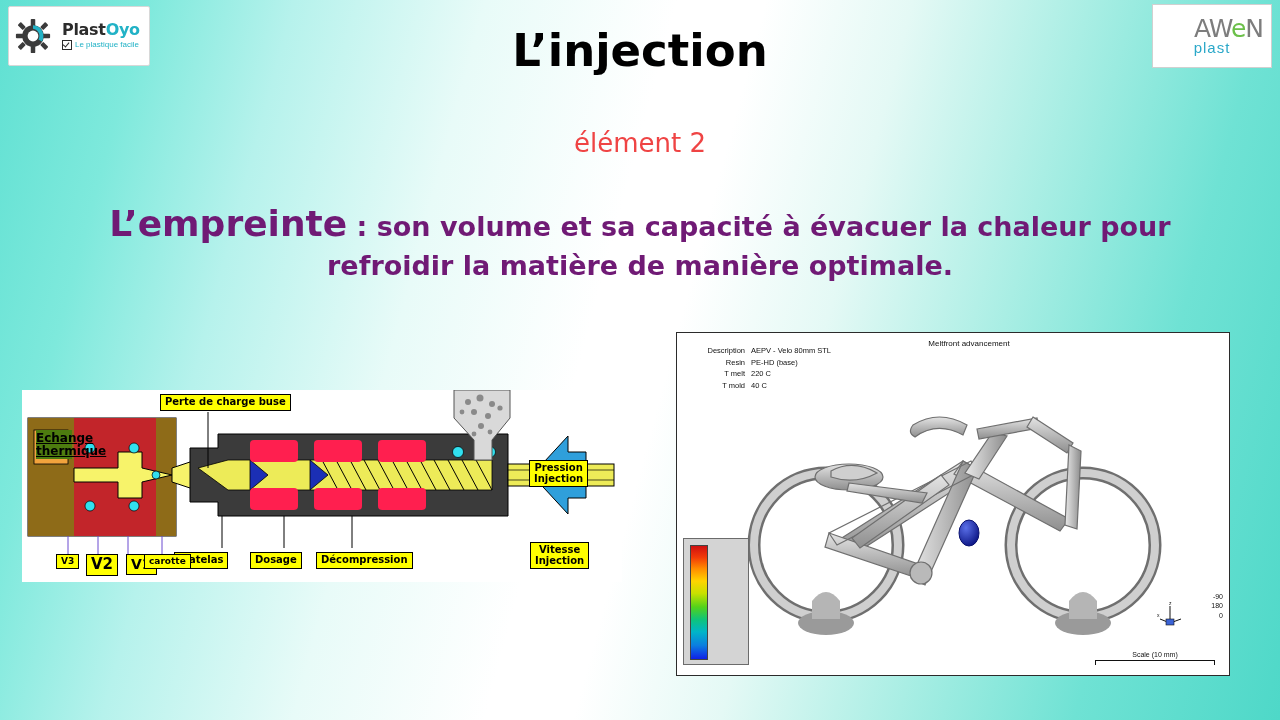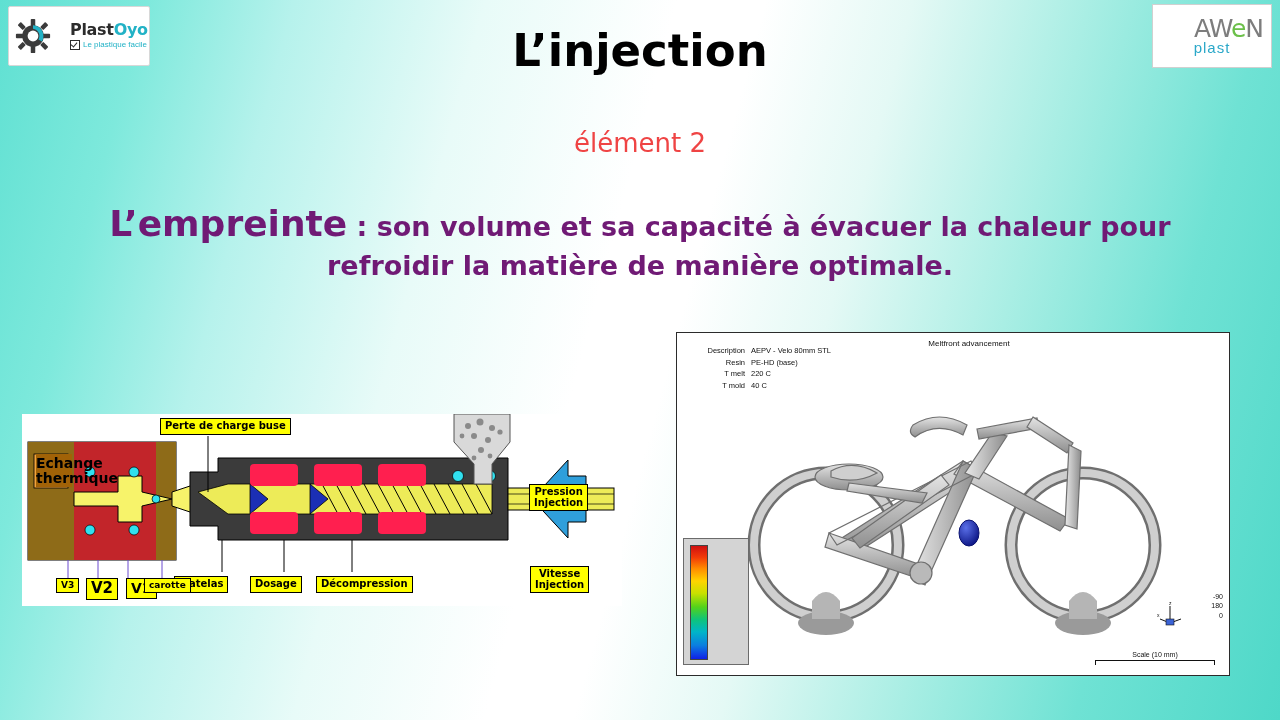--- a/index.html
+++ b/index.html
@@ -41,21 +41,21 @@
     box-sizing: border-box;
   }
   .logo-left .gear {
     width: 36px;
     height: 36px;
     flex: 0 0 36px;
     position: relative;
   }
   .logo-left .gear svg { display: block; }
   .logo-left .ltext {
-    margin-left: 19px;
+    margin-left: 11px;
     line-height: 1.05;
   }
   .logo-left .brand {
     font-family: "DejaVu Sans", sans-serif;
     font-size: 16px;
     font-weight: bold;
     color: #2c2c2c;
     letter-spacing: -0.3px;
   }
   .logo-left .brand .cyan { color: #22b2c6; }
@@ -160,21 +160,20 @@
 
   
   .fig-left {
     position: absolute;
     left: 22px;
     top: 390px;
     width: 600px;
     height: 192px;
     background: #ffffff;
     overflow: hidden;
-    margin-top: 24px;
   }
   .yellow-label {
     position: absolute;
     background: #ffff00;
     border: 1px solid #000000;
     font-family: "DejaVu Sans", sans-serif;
     font-size: 10px;
     font-weight: bold;
     color: #000000;
     padding: 2px 4px;
@@ -396,21 +395,21 @@
     <polygon points="512,62 530,62 530,46 566,85 530,124 530,108 512,108" fill="#2f9fdb" stroke="#000" stroke-width="1" transform="translate(-2,0) scale(-1,1) translate(-1078,0)"></polygon>
 
     <line x1="186" y1="22" x2="186" y2="78" stroke="#000" stroke-width="1"></line>
     <line x1="200" y1="126" x2="200" y2="158" stroke="#000" stroke-width="1"></line>
     <line x1="262" y1="126" x2="262" y2="158" stroke="#000" stroke-width="1"></line>
     <line x1="330" y1="126" x2="330" y2="158" stroke="#000" stroke-width="1"></line>
   </svg>
 
   <div class="yellow-label" style="left:138px; top:4px;">Perte de charge buse</div>
 
-  <div class="yellow-label" style="left:14px; top:40px; background:#a16207; border:none; font-size:14px; width:36px; padding:2px 0;">
+  <div class="yellow-label" style="left:14px; top:40px; background:#4d7c0f; border:none; font-size:12px; width:36px; padding:2px 0;text-decoration:underline;">
     <span>Echange</span><br>
     <span>thermique</span>
   </div>
 
   <div class="yellow-label" style="left:507px; top:70px; background:#ffff00;">
     <span>Pression</span><br>
     <span>Injection</span>
   </div>
 
   <div class="yellow-label" style="left:508px; top:152px;">

